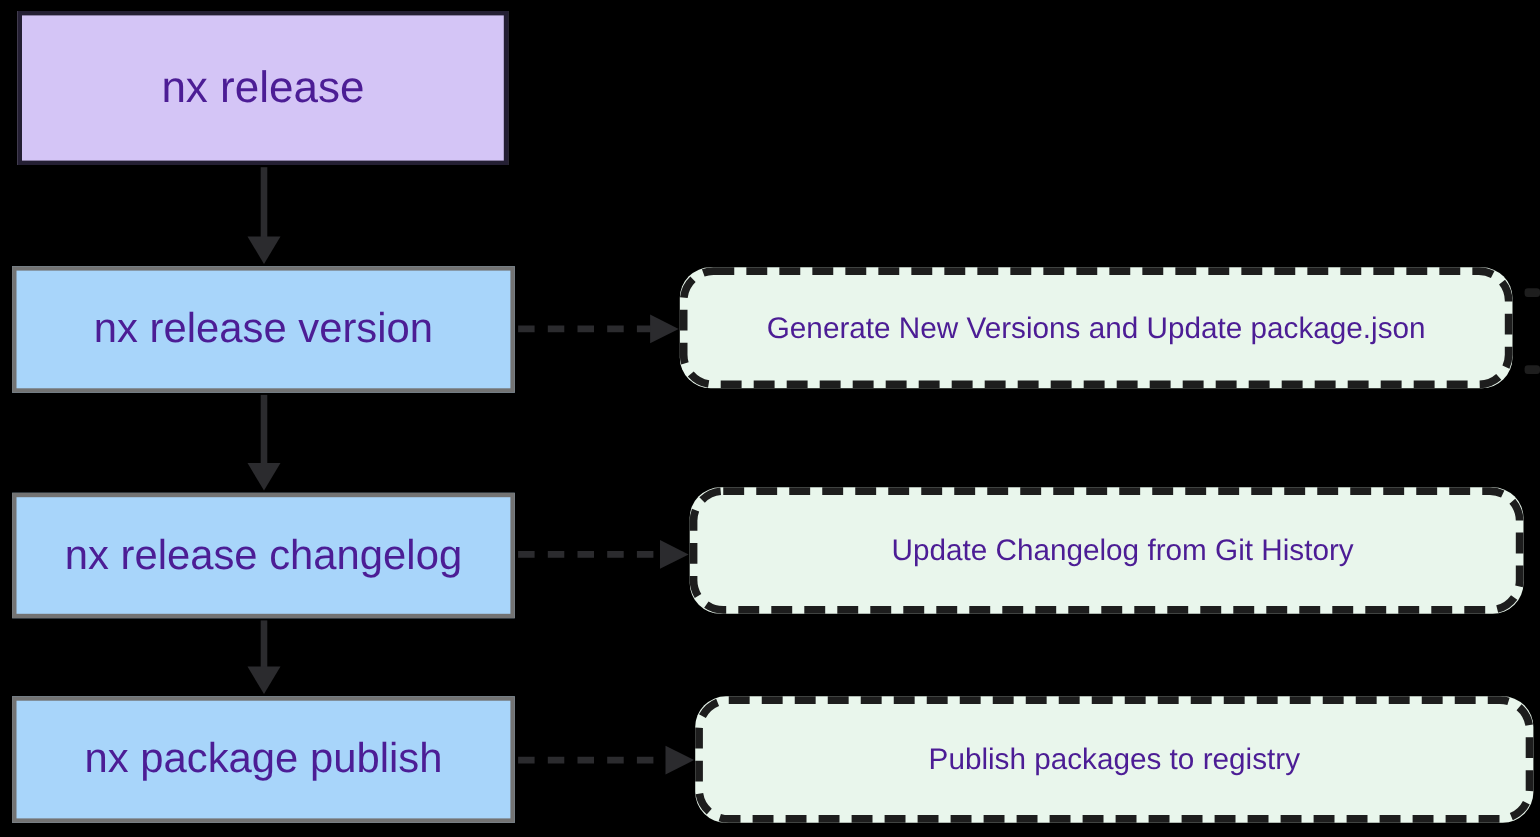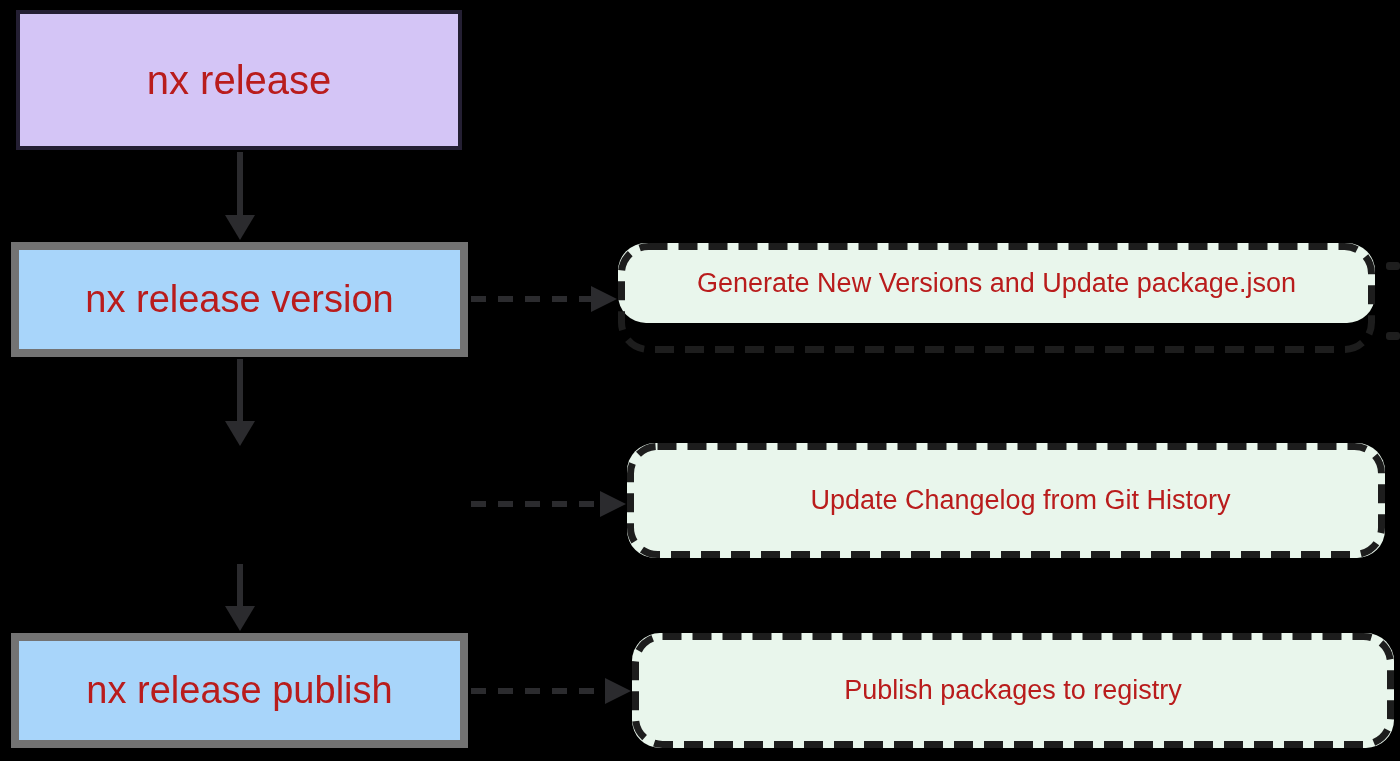--- a/index.html
+++ b/index.html
@@ -16,45 +16,45 @@
     width: 1400px;
     height: 761px;
     background: #000000;
   }
   .node {
     position: absolute;
     display: flex;
     align-items: center;
     justify-content: center;
     text-align: center;
-    color: #b91c1c;
+    color: #4c1d95;
     box-sizing: border-box;
     z-index: 1;
   }
   .node-command {
     left: 16px; top: 10px; width: 446px; height: 140px;
     background: #d4c5f6;
     border: 4px solid #241f33;
     font-size: 40px;
   }
   .node-sub {
     left: 11px; width: 457px; height: 115px;
     background: #a8d5fa;
-    border: 8px solid #737373;
+    border: 4px solid #737373;
     font-size: 38px;
   }
   .node-sub-version   { top: 242px; }
   .node-sub-changelog { top: 448px; height: 114px; }
   .node-sub-publish   { top: 633px; }
   .node-desc {
     background: #e9f6ec;
     border-radius: 28px;
     font-size: 27px;
   }
-  .node-desc-version   { left: 618px; top: 243px; width: 757px; height: 80px; }
+  .node-desc-version   { left: 618px; top: 243px; width: 757px; height: 110px; }
   .node-desc-changelog { left: 627px; top: 443px; width: 758px; height: 115px; padding-left: 29px; }
   .node-desc-publish   { left: 632px; top: 633px; width: 762px; height: 115px; text-align: right; }
   .arrows-layer {
     position: absolute;
     left: 0; top: 0;
     width: 1400px;
     height: 761px;
     z-index: 2;
     pointer-events: none;
   }
@@ -70,23 +70,26 @@
 <div class="canvas">
 
   <div class="node node-command">
     <span>nx release</span>
   </div>
 
   <div class="node node-sub node-sub-version">
     <span>nx release version</span>
   </div>
 
+  <div class="node node-sub node-sub-changelog">
+    <span>nx release changelog</span>
+  </div>
 
   <div class="node node-sub node-sub-publish">
-    <span>nx release publish</span>
+    <span>nx package publish</span>
   </div>
 
   <div class="node node-desc node-desc-version">
     <span>Generate New Versions and Update package.json</span>
   </div>
 
   <div class="node node-desc node-desc-changelog">
     <span>Update Changelog from Git History</span>
   </div>
 

